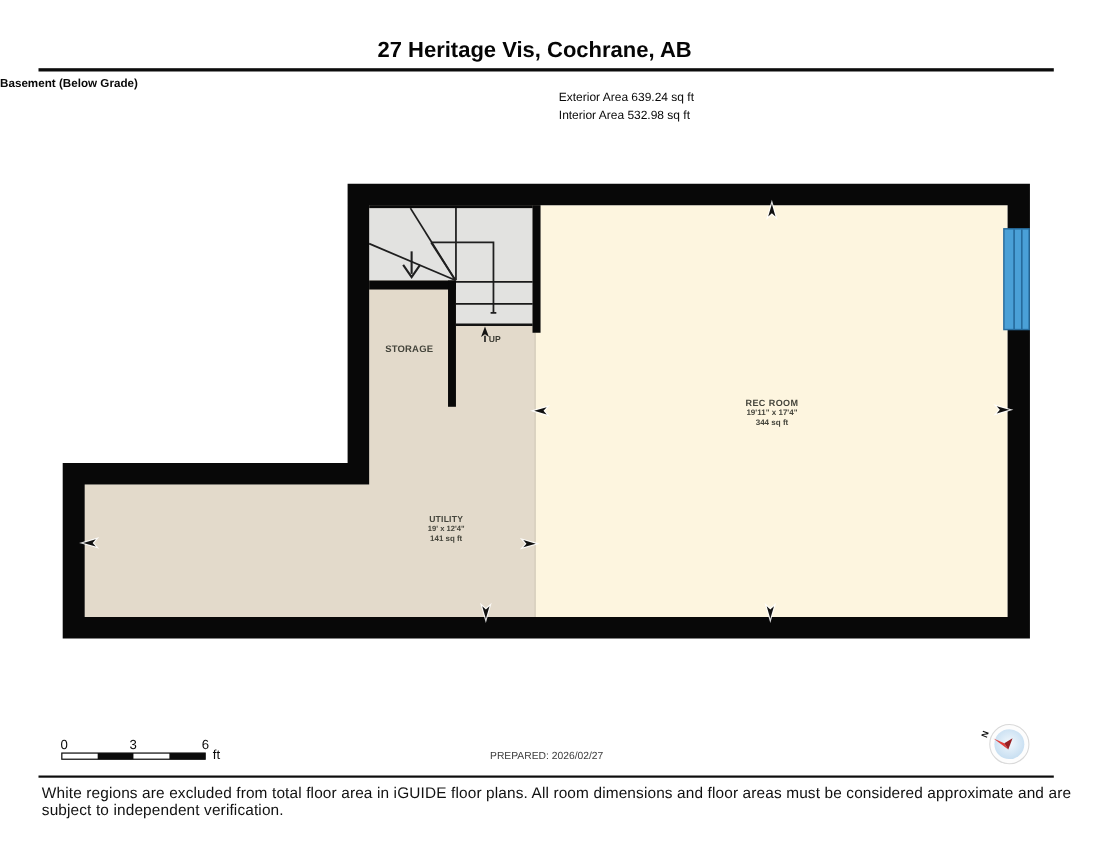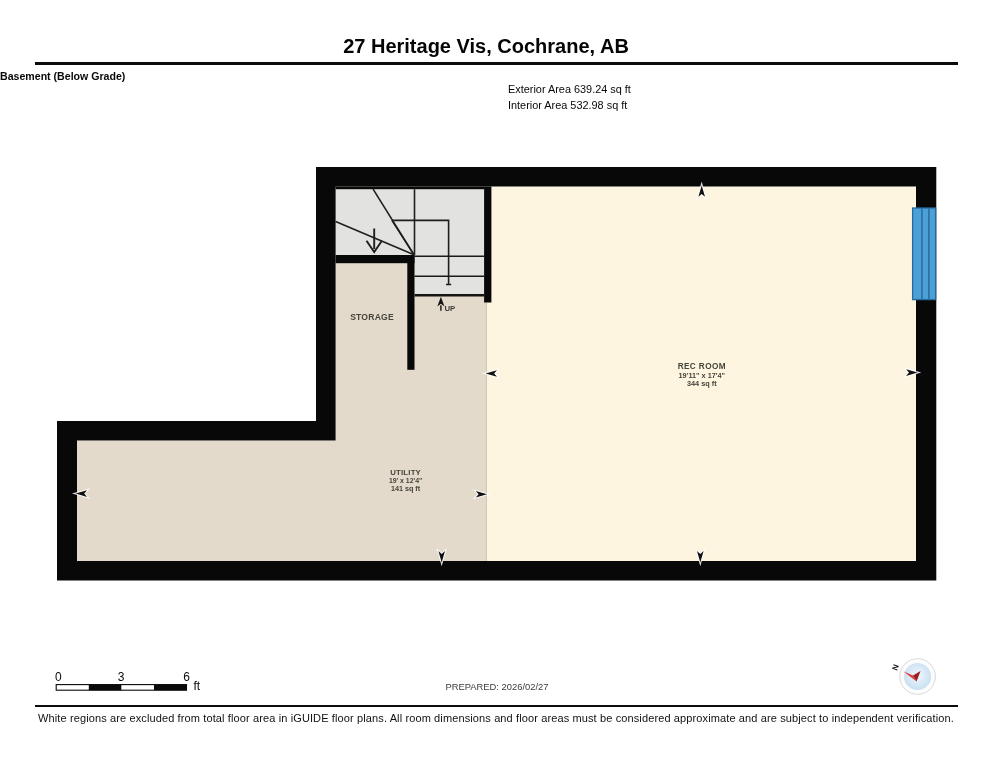--- a/index.html
+++ b/index.html
@@ -142,13 +142,13 @@
     <path d="M903.2,671.3 L913,675.6 L916.6,681.4 Z" fill="#e23c38"></path>
     <path d="M913,675.6 L920.5,671.1 L916.6,681.4 Z" fill="#971f24"></path>
     <text x="895.2" y="670.3" font-size="8" font-weight="bold" fill="#111" text-anchor="middle" transform="rotate(-70 895.2 667.3)">N</text>
   </g>
 </svg>
 
 <div class="abs" style="left:0;top:680.9px;width:994px;text-align:center;font-size:9.4px;color:#3c3c3c;">PREPARED: 2026/02/27</div>
 
 <div class="abs" style="left:35px;top:705.1px;width:923px;height:2.4px;background:#0c0c0c;"></div>
 
-<div class="abs" style="left:38px;top:711.5px;font-size:11px;letter-spacing:0.12px;color:#111;">White regions are excluded from total floor area in iGUIDE floor plans. All room dimensions and floor areas must be considered approximate and are subject to independent verification.</div>
+<div class="abs" style="left:38px;top:711.5px;font-size:14px;letter-spacing:0.12px;color:#111;">White regions are excluded from total floor area in iGUIDE floor plans. All room dimensions and floor areas must be considered approximate and are subject to independent verification.</div>
 
 </body></html>

